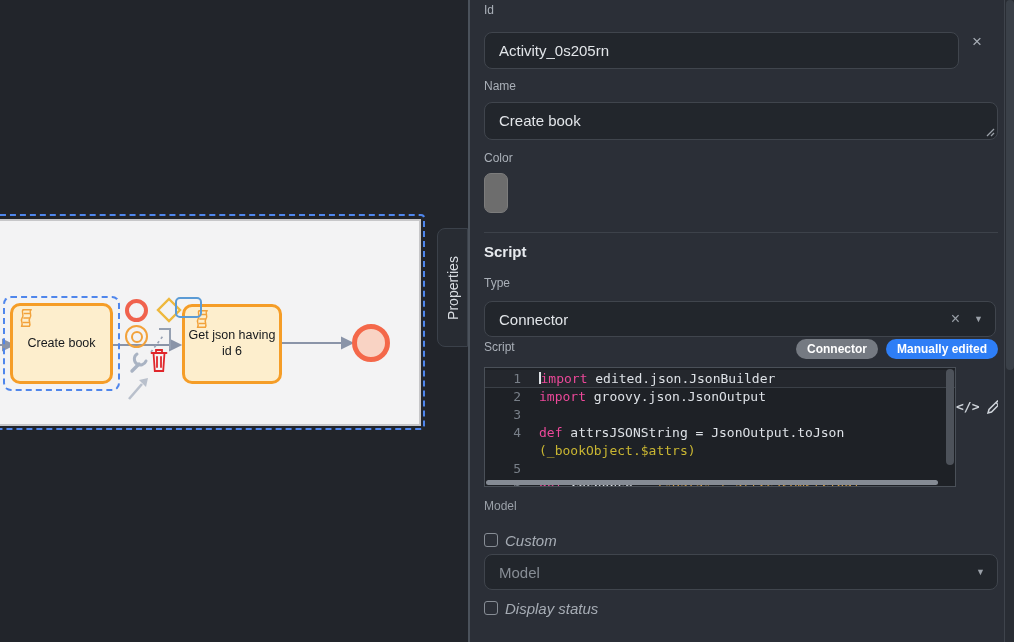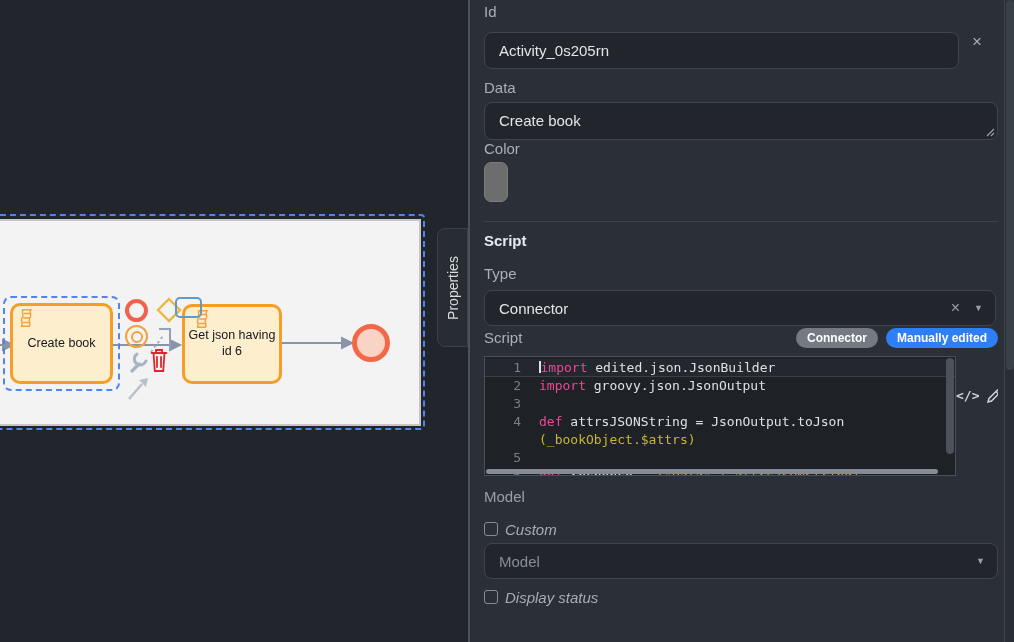--- a/index.html
+++ b/index.html
@@ -30,32 +30,32 @@
   .properties-tab { position:absolute; left:437px; top:228px; width:31px; height:119px;
                     background:#282c33; border:1px solid #3b414a; border-radius:8px 0 0 8px; }
   .properties-tab span { position:absolute; left:50%; top:50%;
                     transform:translate(-50%,-50%) rotate(-90deg); white-space:nowrap;
                     color:#d9dde2; font-size:14px; }
 
   
   .panel { position:relative; flex:1; height:642px; background:#2b2f37;
            padding:0 0 0 14px; overflow:hidden; }
   .panel-inner { width:514px; }
-  .lbl { color:#aab0b8; font-size:15px; height:19px; }
+  .lbl { color:#aab0b8; font-size:12px; height:19px; }
   .lbl-id { margin-top:3px; }
   .row-id { display:flex; align-items:flex-start; margin-top:10px; }
   .tbox { background:#22262c; border:1px solid #40454d; border-radius:8px;
           color:#e2e5e9; font-size:15px; font-family:"Liberation Sans", sans-serif; }
   .input-id { width:475px; height:37px; padding:0 14px; }
   .icon-x { color:#a6acb4; font-size:17px; margin-left:13px; cursor:pointer; }
   .lbl-name { margin-top:10px; }
   .name-wrap { position:relative; margin-top:4px; width:514px; }
   .input-name { width:514px; height:38px; padding:9px 14px; resize:none; display:block; }
   .resize-handle { position:absolute; right:3px; bottom:3px; }
-  .lbl-color { }
+  .lbl-color { margin-top:11px; }
   .swatch { margin-top:3px; width:24px; height:40px; background:#6d6d6d;
             border:1px solid #7c7c7c; border-radius:7px; cursor:pointer; }
   .divider { margin-top:19px; width:514px; height:1px; background:#3d424a; border:0; }
   .details-h { margin-top:10px; color:#e7eaee; font-size:15px; font-weight:bold; height:19px; }
   .lbl-type { margin-top:14px; }
   .dropdown { margin-top:6px; width:512px; height:36px; display:flex; align-items:center;
               padding:0 12px 0 14px; cursor:pointer; }
   .dropdown .val { flex:1; }
   .dd-x { color:#9aa0a8; font-size:16px; margin-right:14px; }
   .dd-caret { color:#9aa0a8; font-size:9px; }
@@ -201,21 +201,21 @@
 
 <div class="panel">
  <div class="panel-inner">
 
   <div class="lbl lbl-id">Id</div>
   <div class="row-id">
     <input class="tbox input-id" value="Activity_0s205rn" style="">
     <span class="icon-x">×</span>
   </div>
 
-  <div class="lbl lbl-name">Data</div>
+  <div class="lbl lbl-name">Name</div>
   <div class="name-wrap">
     <textarea class="tbox input-name" style="">Create book</textarea>
     <svg class="resize-handle" width="9" height="9">
       <g stroke="#9aa0a8" stroke-width="1.2">
             <line x1="1" y1="8" x2="8" y2="1"></line>
             <line x1="5" y1="8" x2="8" y2="5"></line>
           </g>
     </svg>
   </div>
 

